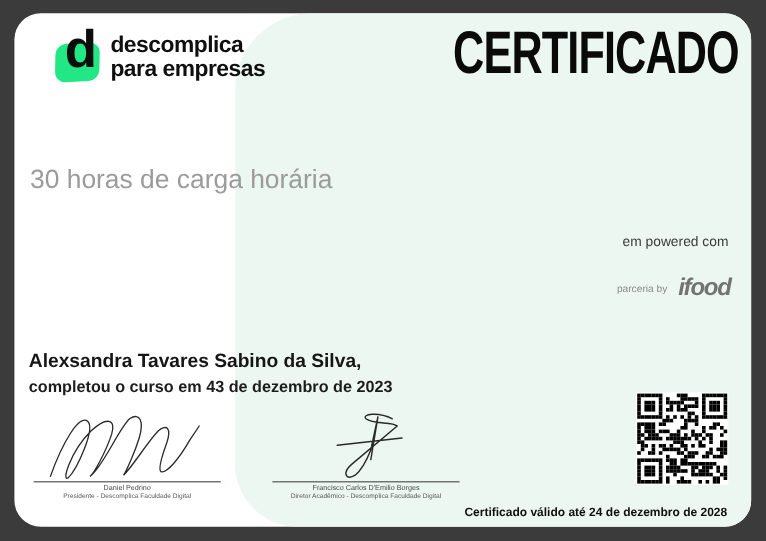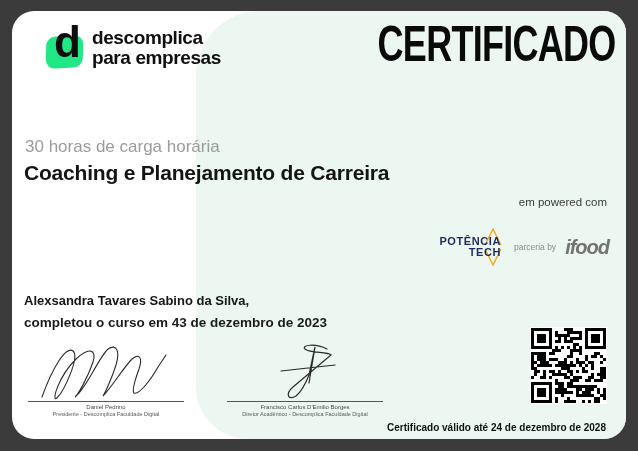--- a/index.html
+++ b/index.html
@@ -30,32 +30,32 @@
   .wordmark{
     position:absolute;left:80px;top:17px;font-size:19px;font-weight:800;
     color:#0f0f0f;line-height:20px;letter-spacing:-0.4px;
   }
   .cert-title{
     position:absolute;right:10px;top:4px;
     font-size:50px;font-weight:900;color:#0a0a0a;letter-spacing:-1px;
     transform:scaleX(0.72);transform-origin:100% 0;white-space:nowrap;
   }
   
-  .workload{position:absolute;left:13px;top:126px;font-size:17px;color:#9b9b9b}
+  .workload{position:absolute;left:13px;top:126px;font-size:22px;color:#9b9b9b}
   .course-title{position:absolute;left:12px;top:150px;font-size:21px;font-weight:800;color:#141414;letter-spacing:-0.2px}
   
   .parceria{position:absolute;right:19px;top:185px;font-size:11.5px;color:#3a3a3a}
   .partners{position:absolute;right:17px;top:219px;display:flex;align-items:center;gap:9px}
   .potencia{position:relative;text-align:right;padding:6px 4px 6px 0}
   .potencia .zig{position:absolute;left:44px;top:-3px;z-index:0}
   .potencia .ln{position:relative;z-index:1;font-size:11px;font-weight:800;color:#1d2b5e;letter-spacing:0.6px;line-height:11px}
   .powered{font-size:8.5px;color:#8b8b8b;white-space:nowrap}
   .ifood{font-size:20px;font-weight:800;font-style:italic;color:#737373;letter-spacing:-1px;line-height:20px}
   
-  .recipient-name{position:absolute;left:12px;top:282px;font-size:13px;font-weight:800;color:#161616}
+  .recipient-name{position:absolute;left:12px;top:282px;font-size:16px;font-weight:800;color:#161616}
   .recipient-completion{position:absolute;left:12px;top:304px;font-size:13.5px;font-weight:700;color:#1c1c1c}
   
   .sig{position:absolute;top:330px;width:156px;text-align:center}
   .sig.s1{left:16px}
   .sig.s2{left:215px}
   .sig svg{display:block;margin:0 auto}
   .sig .rule{border-top:1px solid #555;margin:0 0 2px 0}
   .sig .sname{font-size:6px;color:#4a4a4a;line-height:7px}
   .sig .srole{font-size:5.5px;color:#5a5a5a;line-height:7px}
   
@@ -79,31 +79,23 @@
     <div class="logo-shape"></div>
     <div class="logo-d">d</div>
   </div>
   <div class="wordmark">
     <div>descomplica</div>
     <div>para empresas</div>
   </div>
   <div class="cert-title">CERTIFICADO</div>
 
   <div class="workload">30 horas de carga horária</div>
-  <div class="course-title">Coaching e Planejamento de Carreira</div>
 
   <div class="parceria">em powered com</div>
   <div class="partners">
-    <div class="potencia">
-      <svg class="zig" width="20" height="40" viewBox="0 0 20 40">
-        <path d="M2,18 L10,2 L18,18 M2,22 L10,38 L18,22" fill="none" stroke="#f5a41f" stroke-width="1.4"></path>
-      </svg>
-      <div class="ln">POTÊNCIA</div>
-      <div class="ln">TECH</div>
-    </div>
     <div class="powered">parceria by</div>
     <div class="ifood">ifood</div>
   </div>
 
   <div class="recipient-name">Alexsandra Tavares Sabino da Silva,</div>
   <div class="recipient-completion">completou o curso em 43 de dezembro de 2023</div>
 
   <div class="sig s1">
     <svg width="140" height="60" viewBox="0 0 140 60">
       <path d="M6,56 C16,28 30,4 37,10 C44,16 28,50 21,57 C15,62 22,36 40,18 C53,6 61,8 57,21 C52,36 42,54 39,56 C50,48 63,16 72,8 C81,2 84,11 80,24 C76,37 69,52 67,55 C75,47 88,26 96,18 C103,12 107,16 103,28 C99,39 96,50 98,52 C103,54 114,40 122,26 L130,14" fill="none" stroke="#2a2a2a" stroke-width="1.1" stroke-linecap="round"></path>

